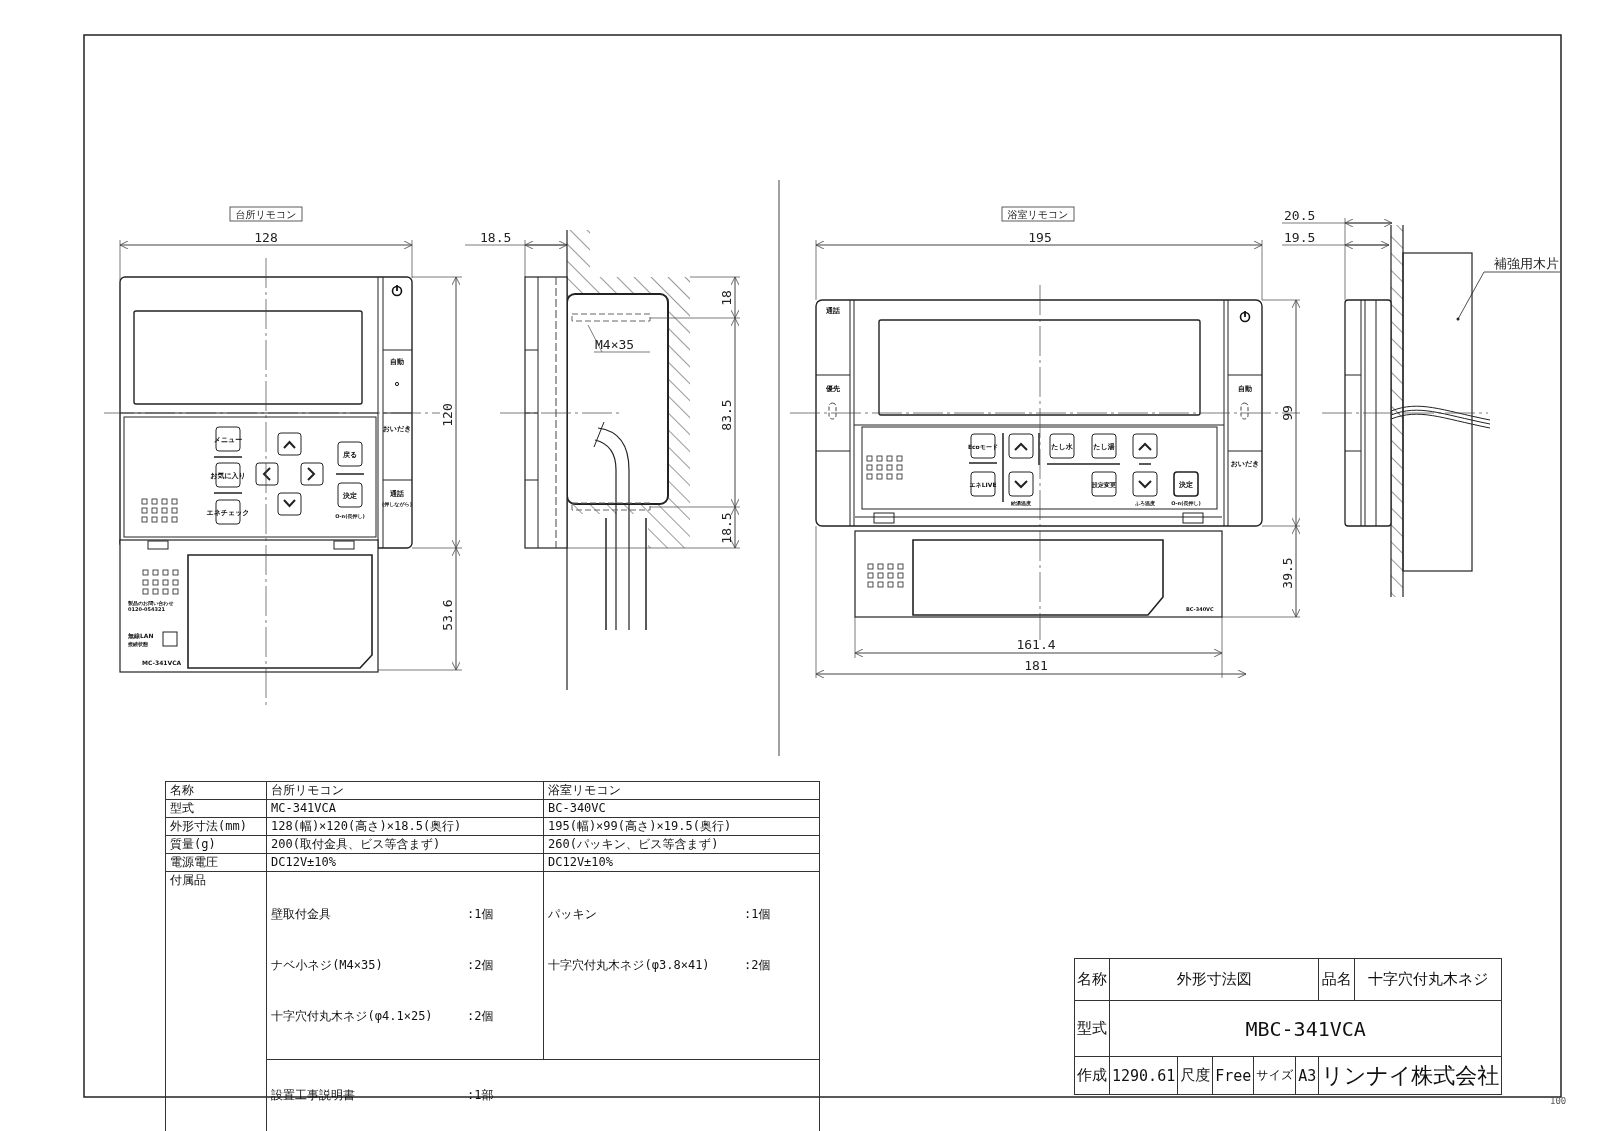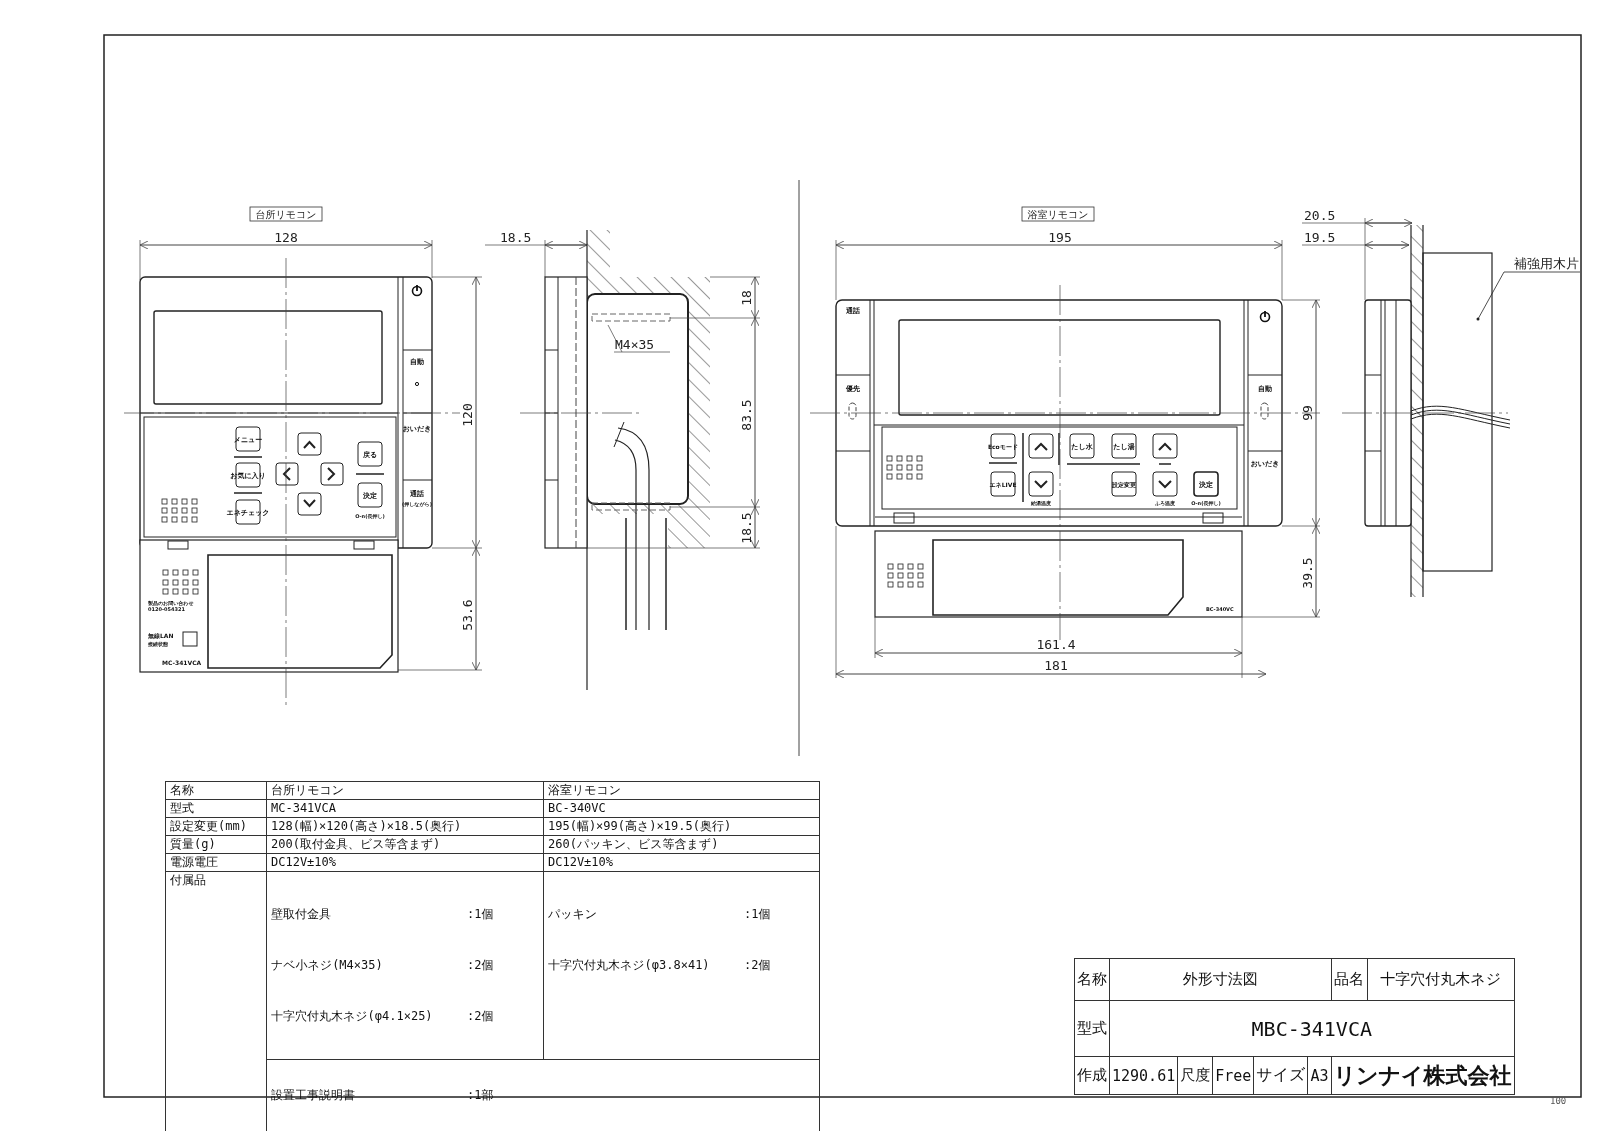--- a/index.html
+++ b/index.html
@@ -1,29 +1,29 @@
 <!DOCTYPE html>
 <html><head>
 <meta charset="utf-8">
 <style>
   html,body{margin:0;padding:0;background:#ffffff;}
   body{width:1600px;height:1131px;position:relative;overflow:hidden;font-family:"DejaVu Sans Mono","Liberation Mono",monospace;color:#111;}
-  #sheet{position:absolute;left:0;top:0;width:1268px;height:1131px;padding-left:20px;}
+  #sheet{position:absolute;left:0;top:0;width:1268px;height:1131px;}
   svg text{font-family:"DejaVu Sans Mono","Liberation Mono",monospace;fill:#222;}
   .dim{font-size:13px;}
   .lbl{font-size:10px;}
   .btn{font-size:7px;font-weight:bold;font-family:"DejaVu Sans",sans-serif;fill:#111;}
   .spec{position:absolute;left:165px;top:781px;width:655px;border-collapse:collapse;font-size:12px;}
   .spec td{border:1px solid #333;padding:0 4px;height:17px;line-height:17px;vertical-align:top;white-space:pre;}
   .spec .c0{width:92px;}
   .spec .c1{width:268px;}
   .tb{position:absolute;left:1074px;top:958px;border-collapse:collapse;font-size:15px;}
   .tb td{border:1.3px solid #333;text-align:center;padding:0 2px;white-space:nowrap;}
   .tb .k{width:34px;}
-  .company{font-family:"DejaVu Sans",sans-serif;font-weight:bold;font-size:22px;}
+  .company{font-family:"DejaVu Sans",sans-serif;font-weight:normal;font-size:22px;}
   .pgnum{position:absolute;left:1550px;top:1096px;font-size:9px;color:#555;}
 </style>
 </head>
 <body>
 
 <div id="sheet">
 <svg width="1600" height="1131" viewBox="0 0 1600 1131" xmlns="http://www.w3.org/2000/svg">
   <defs>
     <pattern id="hatch" patternUnits="userSpaceOnUse" width="12" height="12" patternTransform="rotate(-45)">
       <line x1="0" y1="0" x2="0" y2="12" stroke="#333" stroke-width="1"></line>
@@ -341,21 +341,21 @@
     <td class="c0">名称</td>
     <td class="c1">台所リモコン</td>
     <td>浴室リモコン</td>
   </tr>
   <tr>
     <td>型式</td>
     <td>MC-341VCA</td>
     <td>BC-340VC</td>
   </tr>
   <tr>
-    <td>設定変更(mm)</td>
+    <td>外形寸法(mm)</td>
     <td>128(幅)×120(高さ)×18.5(奥行)</td>
     <td>195(幅)×99(高さ)×19.5(奥行)</td>
   </tr>
   <tr>
     <td>質量(g)</td>
     <td>200(取付金具、ビス等含まず)</td>
     <td>260(パッキン、ビス等含まず)</td>
   </tr>
   <tr>
     <td>電源電圧</td>
@@ -394,20 +394,20 @@
   </tr>
   <tr style="height:56px">
     <td class="k">型式</td>
     <td colspan="7" style="font-size:20px">MBC-341VCA</td>
   </tr>
   <tr style="height:38px">
     <td class="k">作成</td>
     <td style="width:90px">1290.61</td>
     <td>尺度</td>
     <td>Free</td>
-    <td style="font-size:16px">サイズ</td>
+    <td style="font-size:12px">サイズ</td>
     <td>A3</td>
     <td colspan="2" class="company">リンナイ株式会社</td>
   </tr>
 </tbody>
     </table>
 <div class="pgnum">100</div>
 </div>
 
 </body></html>

